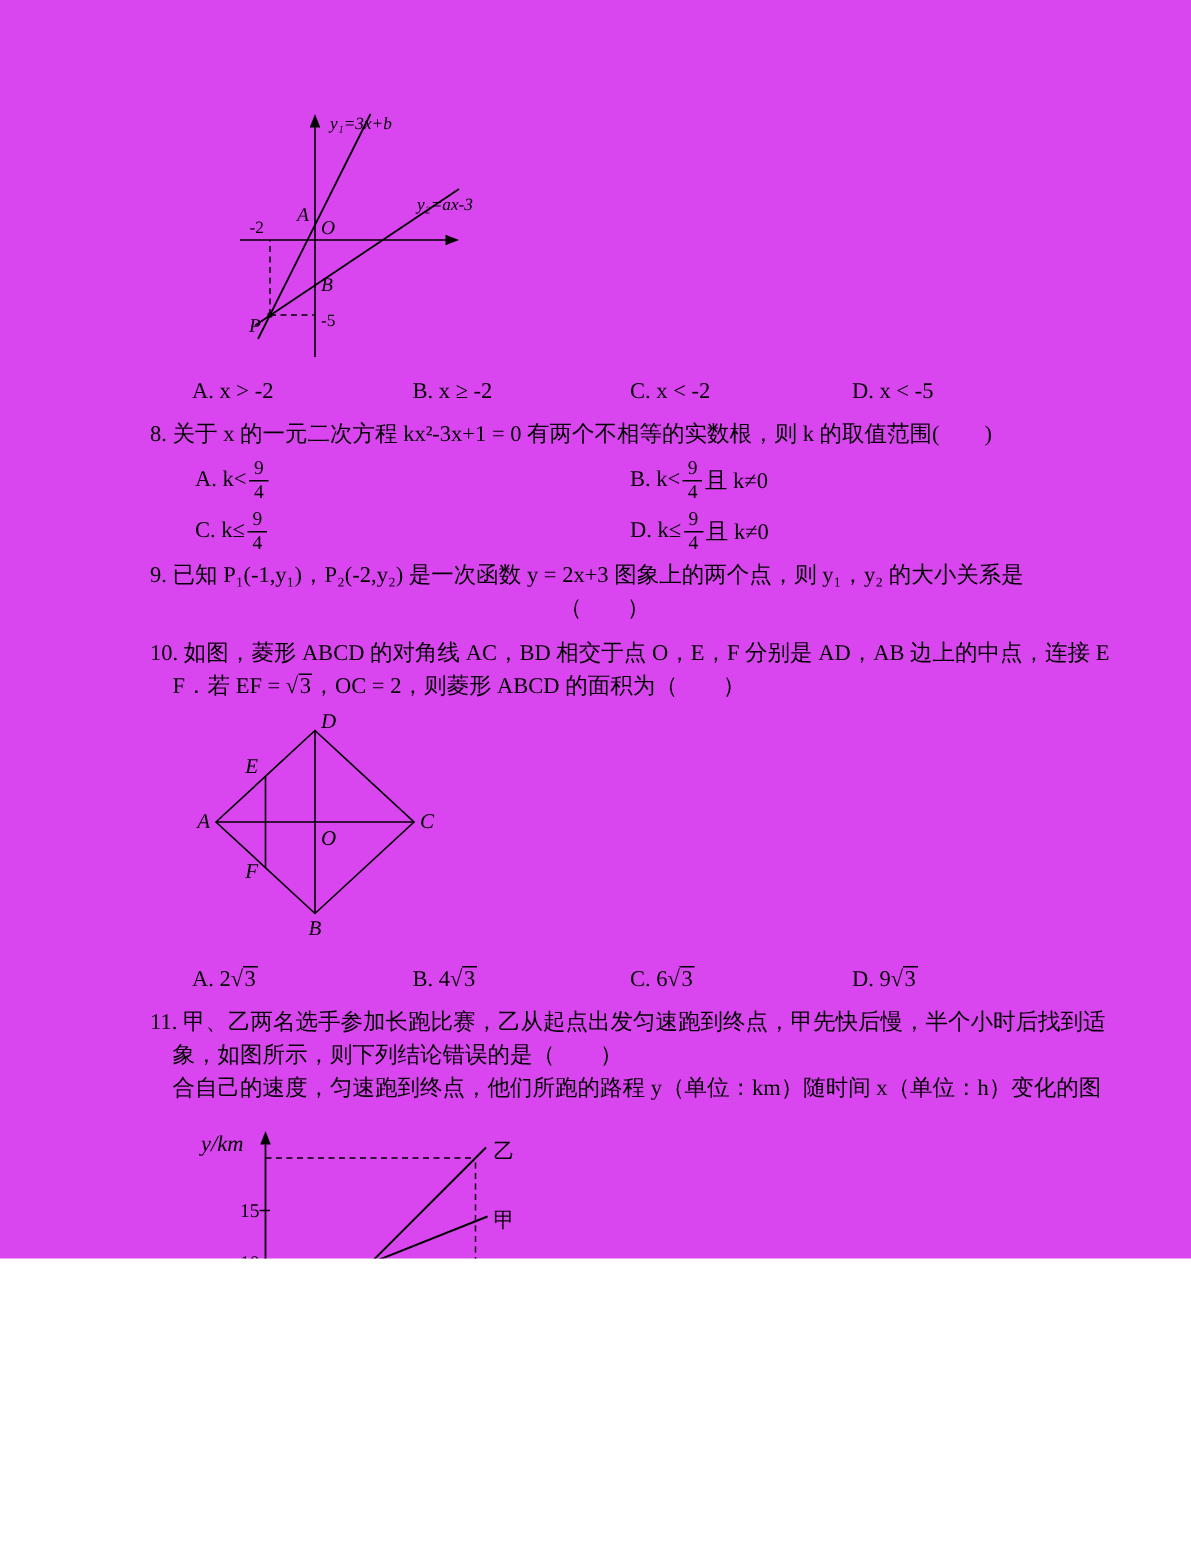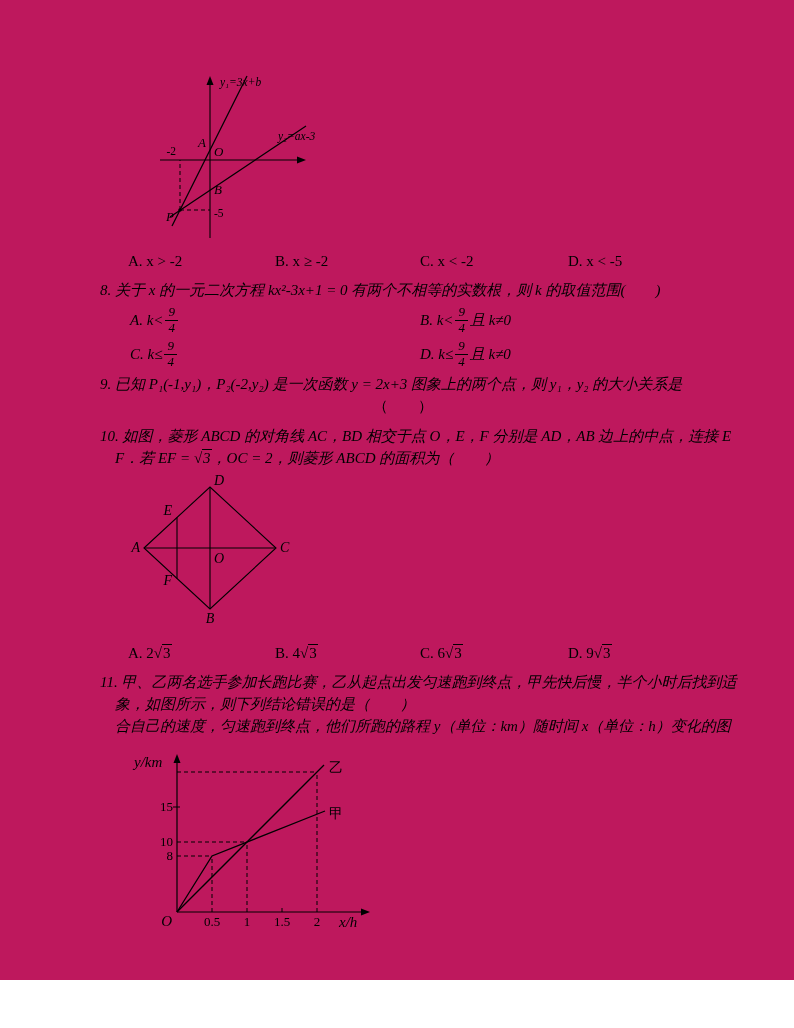--- a/index.html
+++ b/index.html
@@ -3,35 +3,35 @@
 <meta charset="utf-8">
 <style>
   * { margin:0; padding:0; box-sizing:border-box; }
   html,body { background:#ffffff; }
   body {
     width:794px; height:1028px;
     font-family:"Liberation Serif","DejaVu Serif",serif;
     font-size:15px; color:#000;
   }
   .page {
-    position:relative; width:794px; height:980px;
-    padding:70px 28px 0 100px; overflow:hidden; background:#be185d;
-  }
-  .q-text { line-height:22px; white-space:nowrap;font-style:italic; }
+    position:relative; width:794px; height:839px;
+    padding:70px 28px 0 100px; overflow:hidden; background:#d946ef;
+  }
+  .q-text { line-height:22px; white-space:nowrap; }
   .indent { margin-left:15px; }
   .center-line { width:606px; text-align:center; line-height:22px; }
   .opt-row {
     display:grid; grid-template-columns:147px 145px 148px auto;
     padding-left:28px; line-height:20px; margin-top:6px; white-space:nowrap;
   }
   .opt-grid2 {
     display:grid; grid-template-columns:290px auto;
     padding-left:30px; margin-top:2px;
   }
-  .opt-grid2 .opt { height:34px; display:flex; align-items:center; white-space:nowrap;font-style:italic; }
+  .opt-grid2 .opt { height:34px; display:flex; align-items:center; white-space:nowrap; }
   .frac {
     display:inline-block; text-align:center; vertical-align:middle;
     line-height:1.1; font-size:13px; margin:0 2px;
   }
   .frac .num { display:block; border-bottom:1px solid #000; padding:0 3px; }
   .frac .den { display:block; padding:0 3px; }
   .sqrt { white-space:nowrap; }
   .sqrt .rad { border-top:1px solid #000; padding:0 1px; }
   .fig { position:relative; }
   .fig1 { margin-left:48px; }

